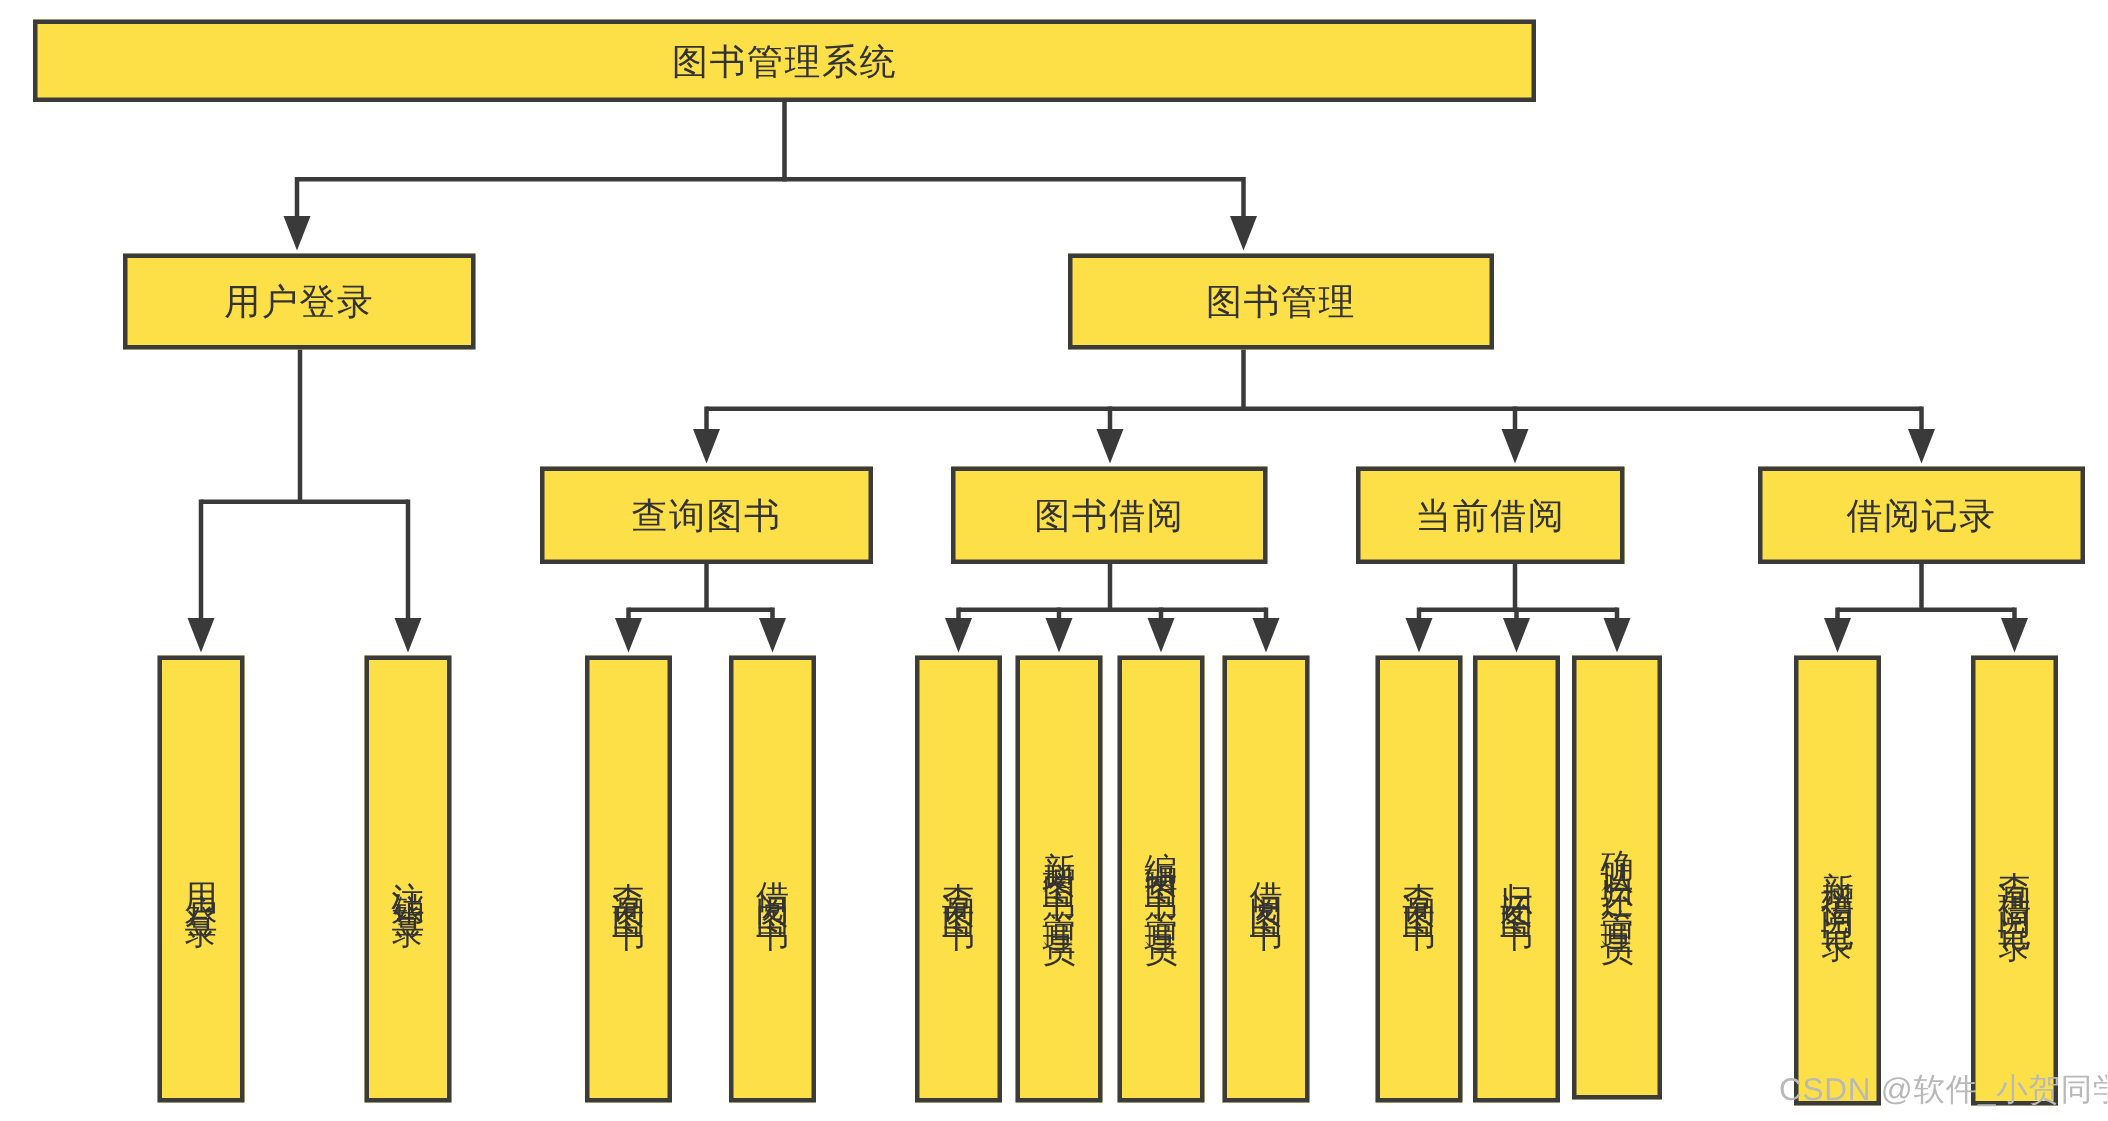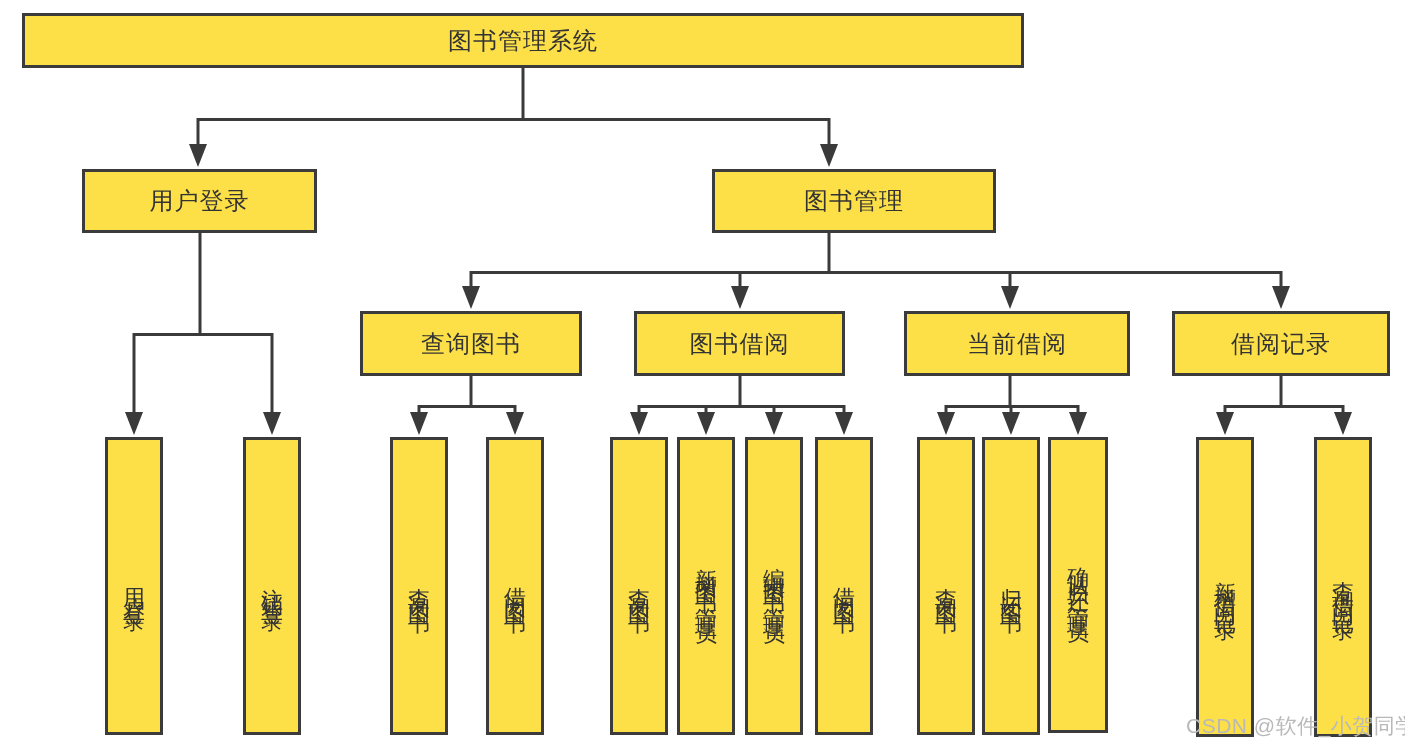--- a/index.html
+++ b/index.html
@@ -131,21 +131,21 @@
     </g>
   </svg>
 
   <div class="box h" style="left:22px; top:13px; width:1002px; height:55px;">图书管理系统</div>
 
   <div class="box h" style="left:82px; top:169px; width:235px; height:64px;">用户登录</div>
   <div class="box h" style="left:712px; top:169px; width:284px; height:64px;">图书管理</div>
 
   <div class="box h" style="left:360px; top:311px; width:222px; height:65px;">查询图书</div>
   <div class="box h" style="left:634px; top:311px; width:211px; height:65px;">图书借阅</div>
-  <div class="box h" style="left:904px; top:311px; width:226px; height:65px;">当前借阅</div>
+  <div class="box h" style="left:904px; top:311px; width:179px; height:65px;">当前借阅</div>
   <div class="box h" style="left:1172px; top:311px; width:218px; height:65px;">借阅记录</div>
 
   <div class="box v" style="left:105px; top:437px; width:58px; height:298px;">用户登录</div>
   <div class="box v" style="left:243px; top:437px; width:58px; height:298px;">注销登录</div>
 
   <div class="box v" style="left:390px; top:437px; width:58px; height:298px;">查询图书</div>
   <div class="box v" style="left:486px; top:437px; width:58px; height:298px;">借阅图书</div>
 
   <div class="box v" style="left:610px; top:437px; width:58px; height:298px;">查询图书</div>
   <div class="box v" style="left:677px; top:437px; width:58px; height:298px;">新增图书（管理员）</div>

